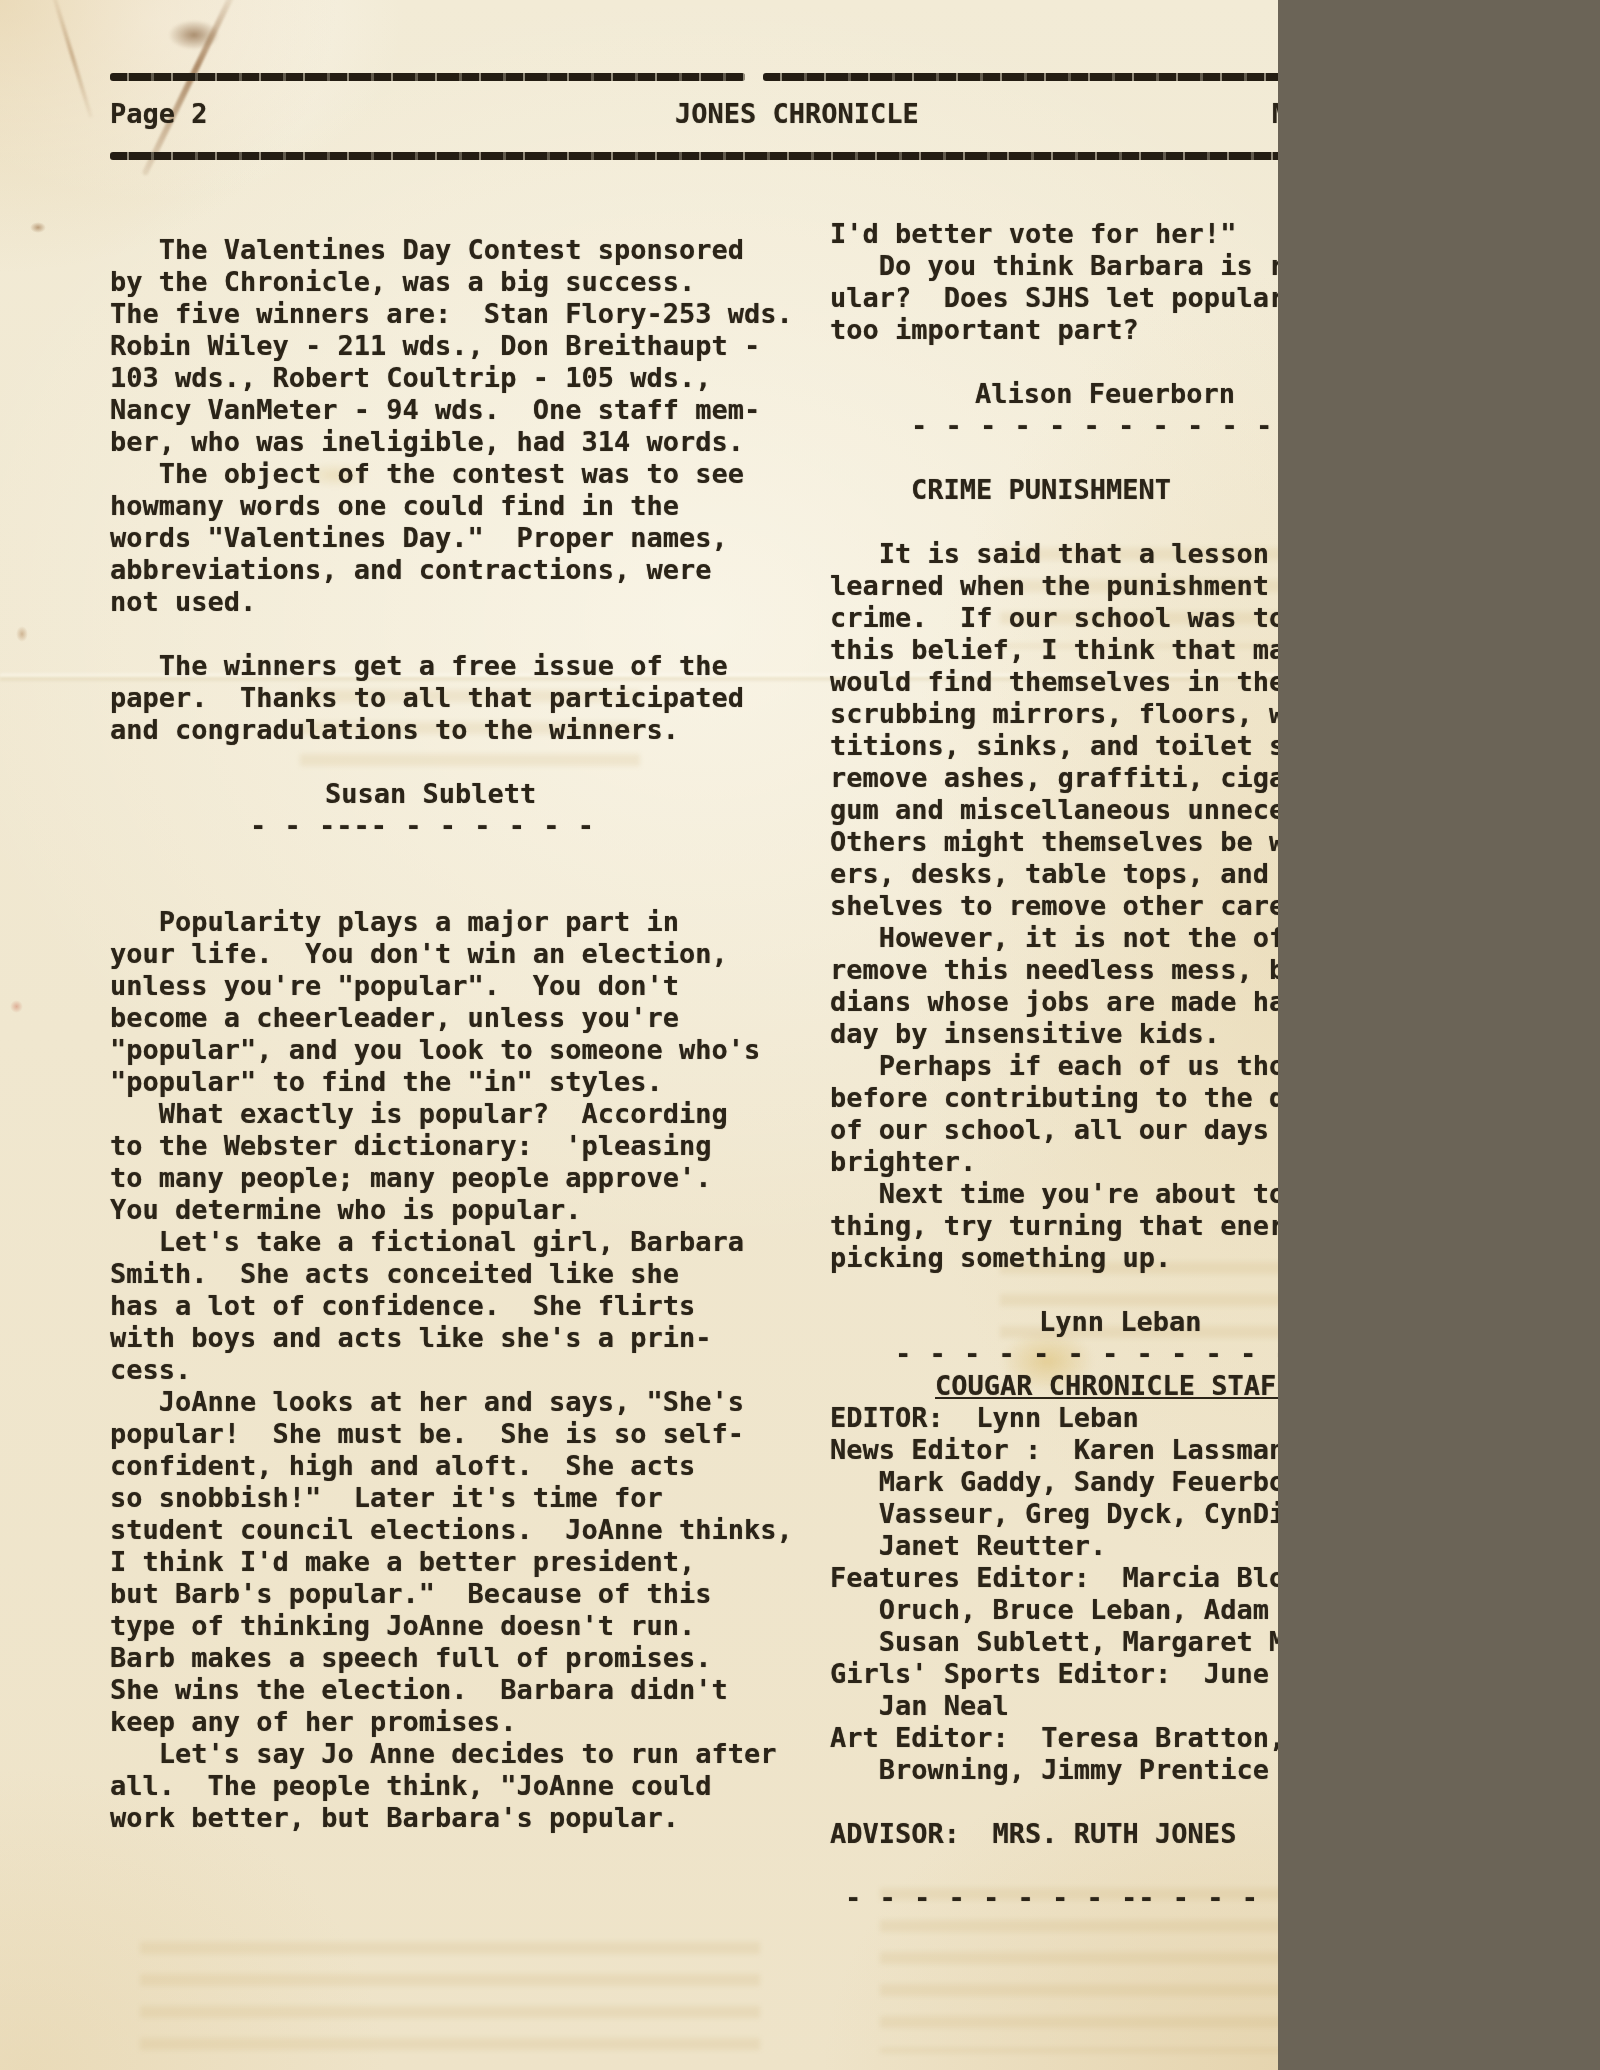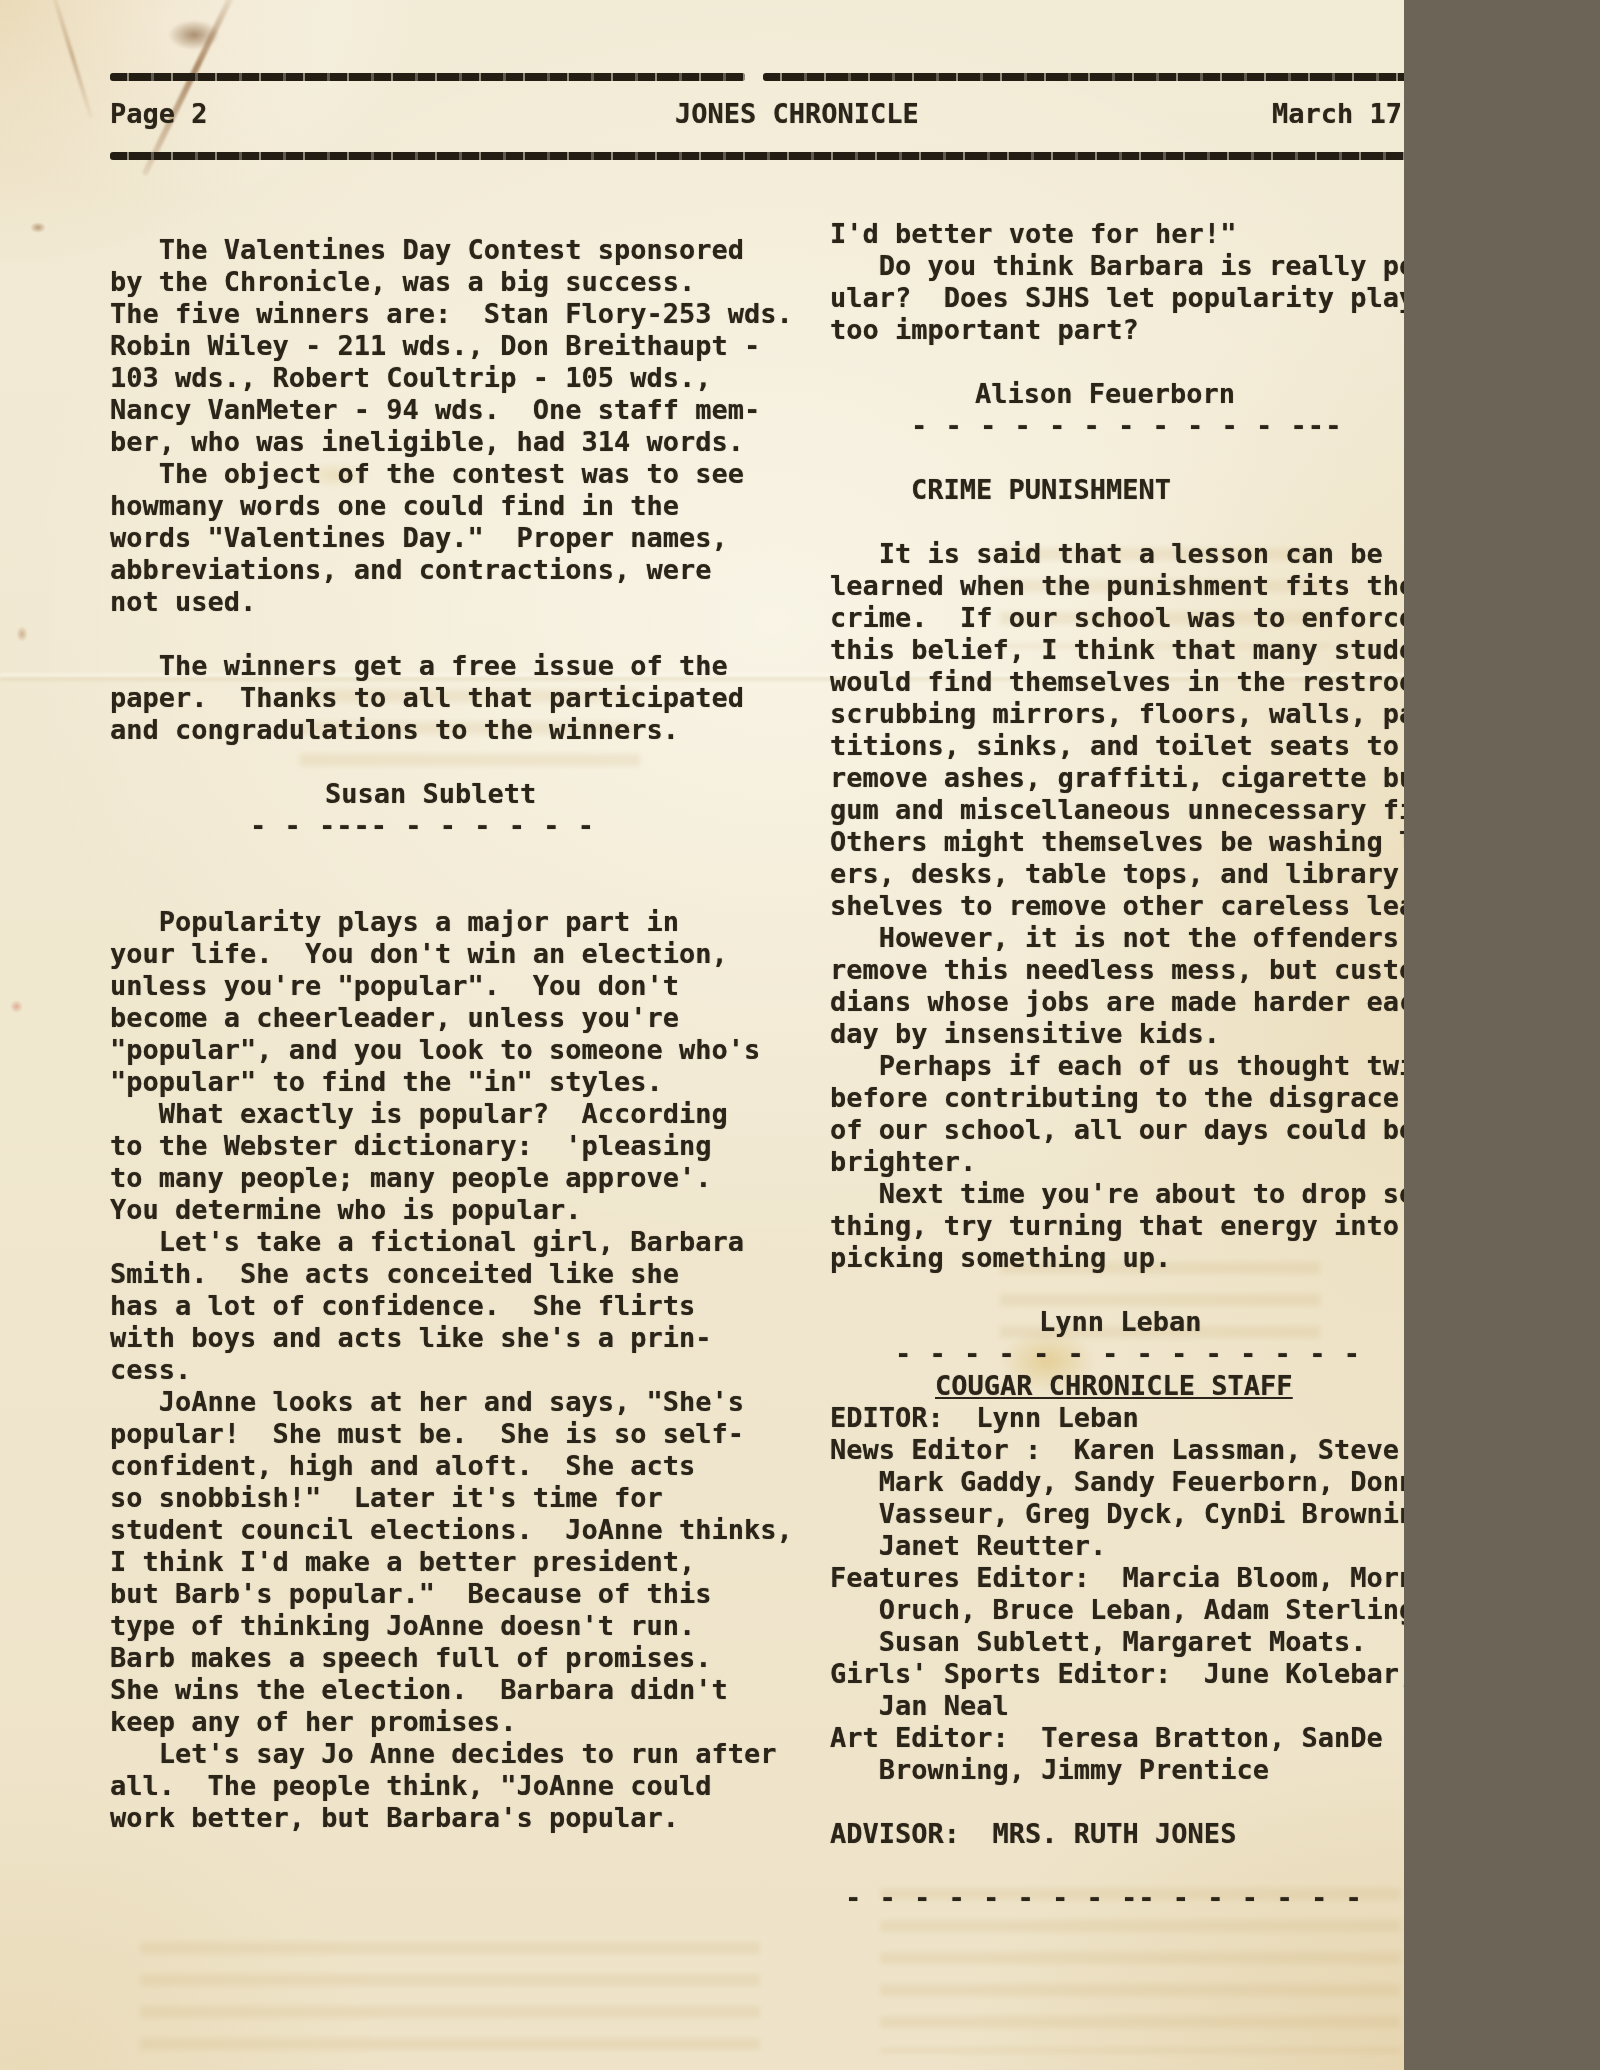--- a/index.html
+++ b/index.html
@@ -1,17 +1,17 @@
 <!DOCTYPE html>
 <html><head>
 <meta charset="utf-8">
 <style>
   html,body{margin:0;padding:0;background:#6b6457;}
   .page{
-    position:relative;width:1404px;height:2070px;overflow:hidden;
+    position:relative;width:1278px;height:2070px;overflow:hidden;
     background:
       radial-gradient(520px 420px at 0% 0%, rgba(226,202,156,.55), transparent 65%),
       radial-gradient(420px 300px at 12% 1%, rgba(250,246,236,.9), transparent 60%),
       radial-gradient(700px 520px at 100% 100%, rgba(221,198,150,.5), transparent 65%),
       radial-gradient(640px 1100px at 100% 45%, rgba(229,209,163,.4), transparent 60%),
       radial-gradient(600px 500px at 2% 100%, rgba(226,205,160,.4), transparent 60%),
       radial-gradient(1100px 900px at 55% 30%, rgba(255,253,245,.55), transparent 70%),
       linear-gradient(#f2ebd6, #eee3c8);
   }
   .typed{

